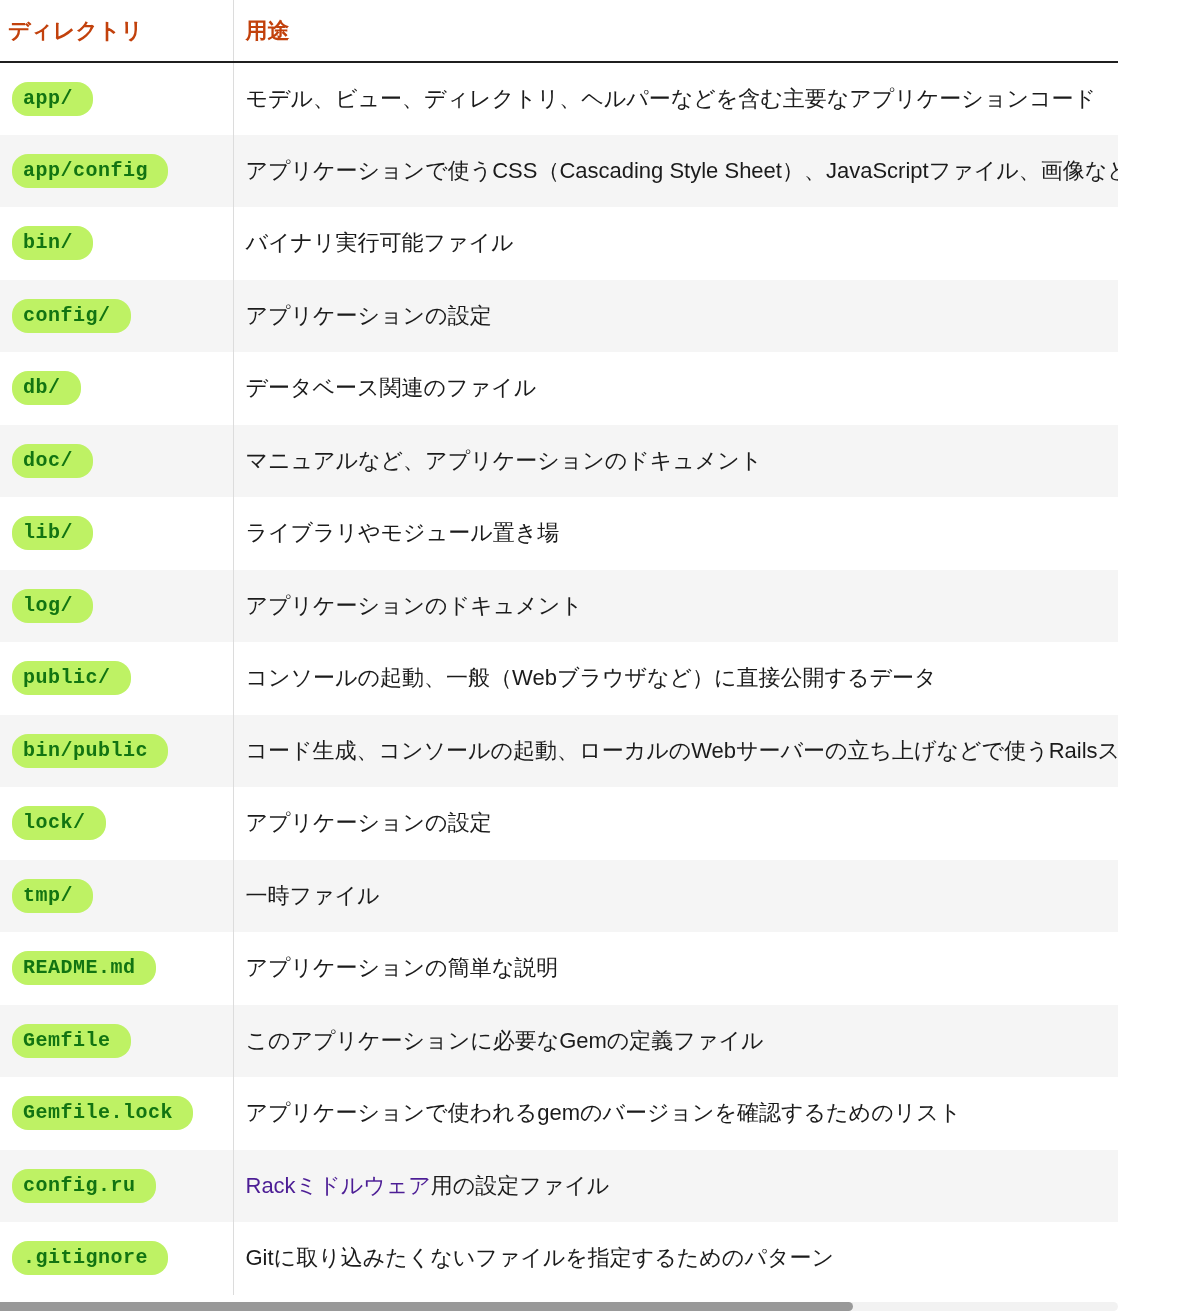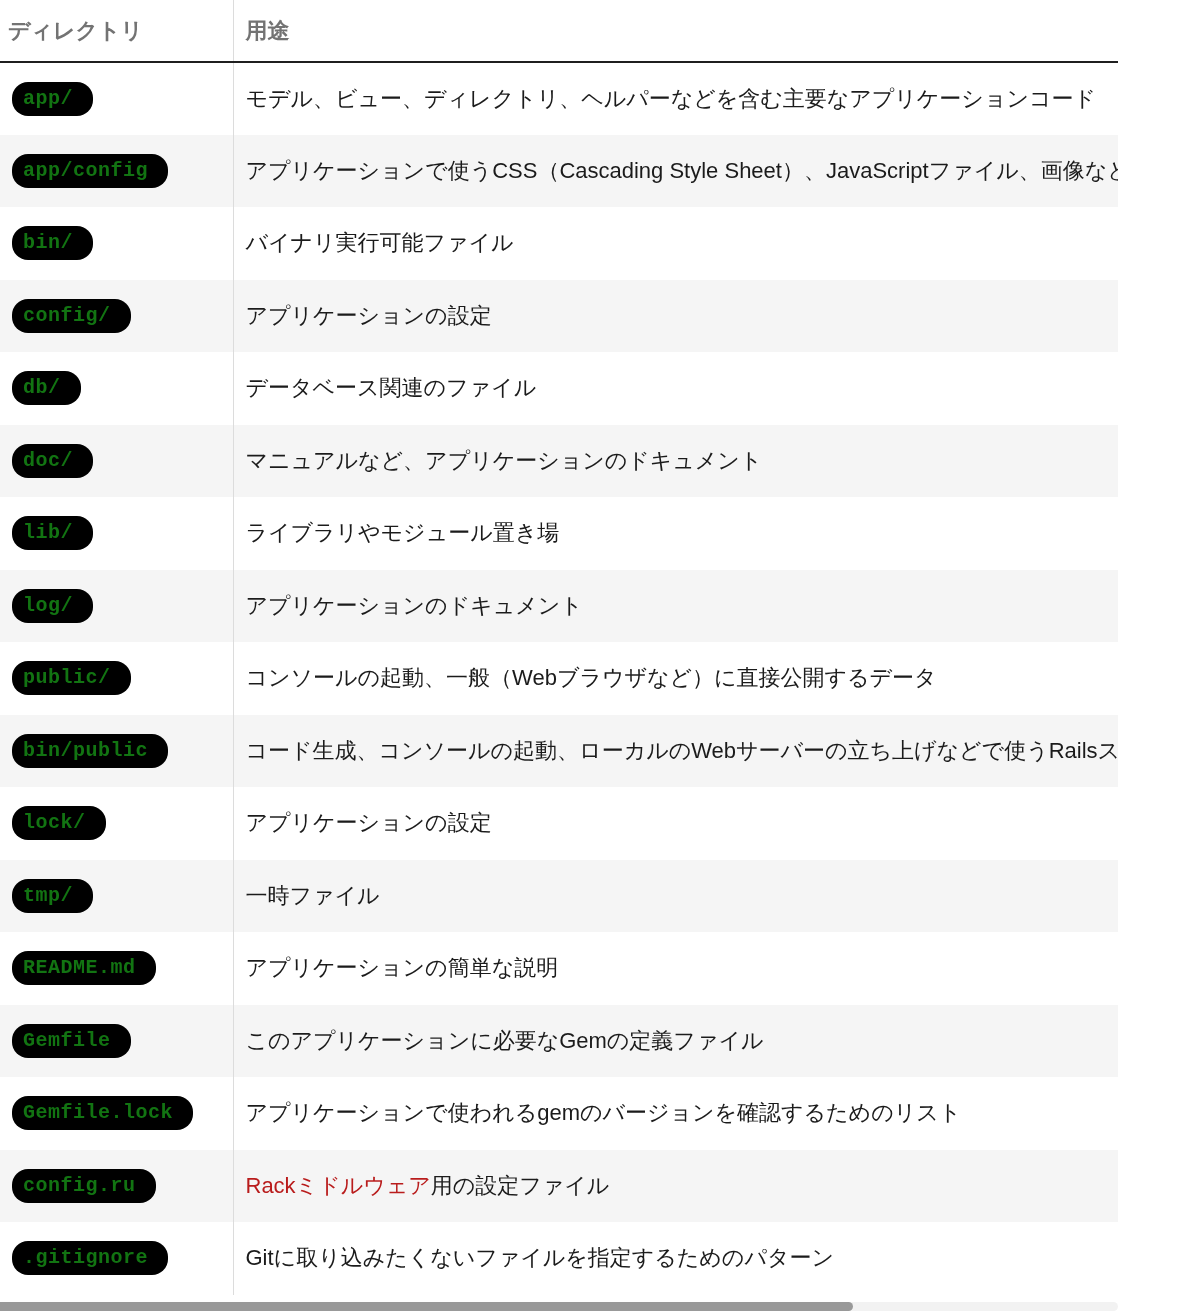--- a/index.html
+++ b/index.html
@@ -28,21 +28,21 @@
   col.c-dir  { width: 233px; }
   col.c-desc { width: 1207px; }
 
   th {
     height: 62px;
     box-sizing: border-box;
     text-align: left;
     vertical-align: middle;
     font-size: 22px;
     font-weight: bold;
-    color: #737373;
+    color: #c2410c;
     border-bottom: 2px solid #1f1f1f;
     padding: 12px;
   }
   th.h-dir  { padding-left: 8px; }
   th.h-desc { padding-left: 12px; }
   th.h-dir, td.col-dir { border-right: 1px solid #dcdcdc; }
 
   td {
     height: 72.5px;
     box-sizing: border-box;
@@ -55,33 +55,33 @@
   td.col-desc {
     padding-left: 12px;
     font-size: 22px;
     white-space: nowrap;
     overflow: visible;
   }
 
   .badge {
     display: inline-block;
     margin-left: 8px;
-    background: #000000;
+    background: #bef264;
     border-radius: 16px;
     padding: 5px 20px 6px 11px;
     font-family: "Liberation Mono", "DejaVu Sans Mono", monospace;
     font-weight: bold;
     font-size: 20px;
     letter-spacing: 0.5px;
     color: #127412;
     white-space: nowrap;
   }
 
   a.rack-link {
-    color: #b91c1c;
+    color: #4c1d95;
     text-decoration: none;
     cursor: pointer;
   }
 
   .hscrollbar {
     position: absolute;
     left: 0;
     top: 1302px;
     width: 1118px;
     height: 9px;

